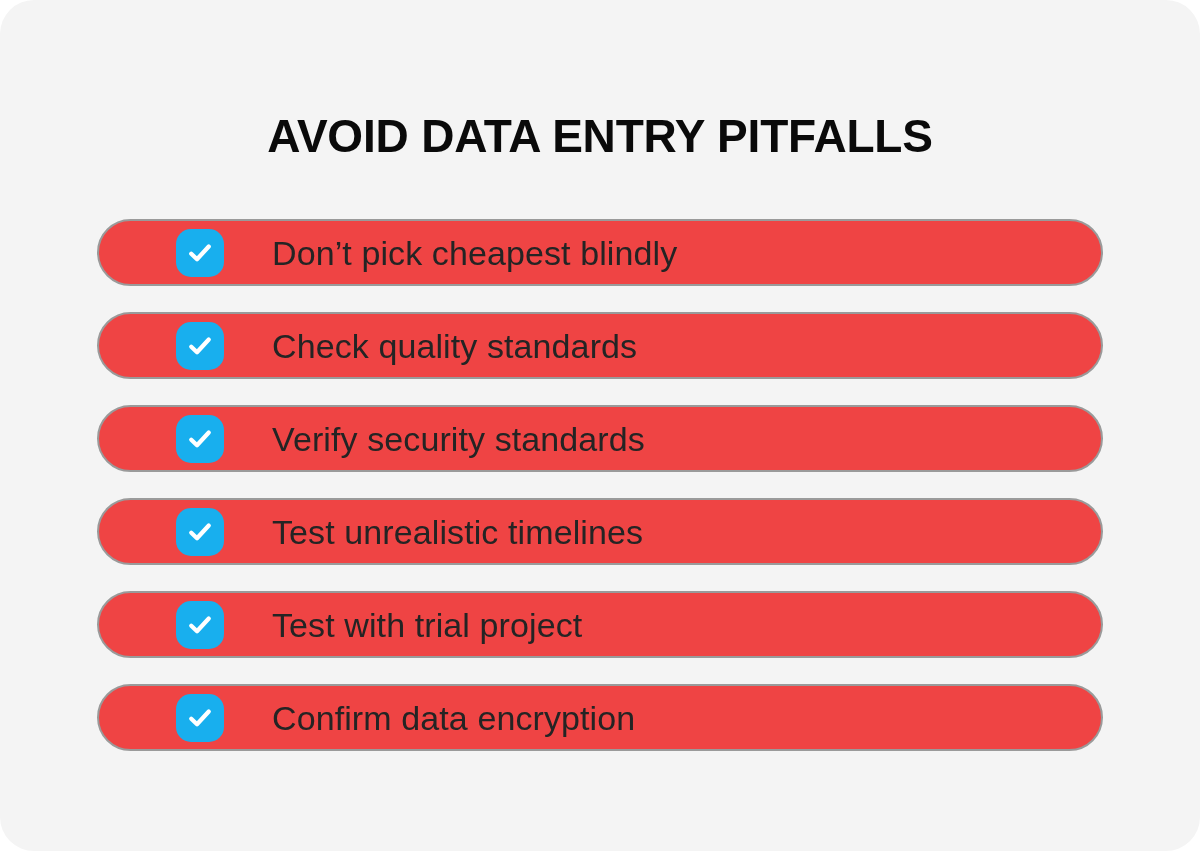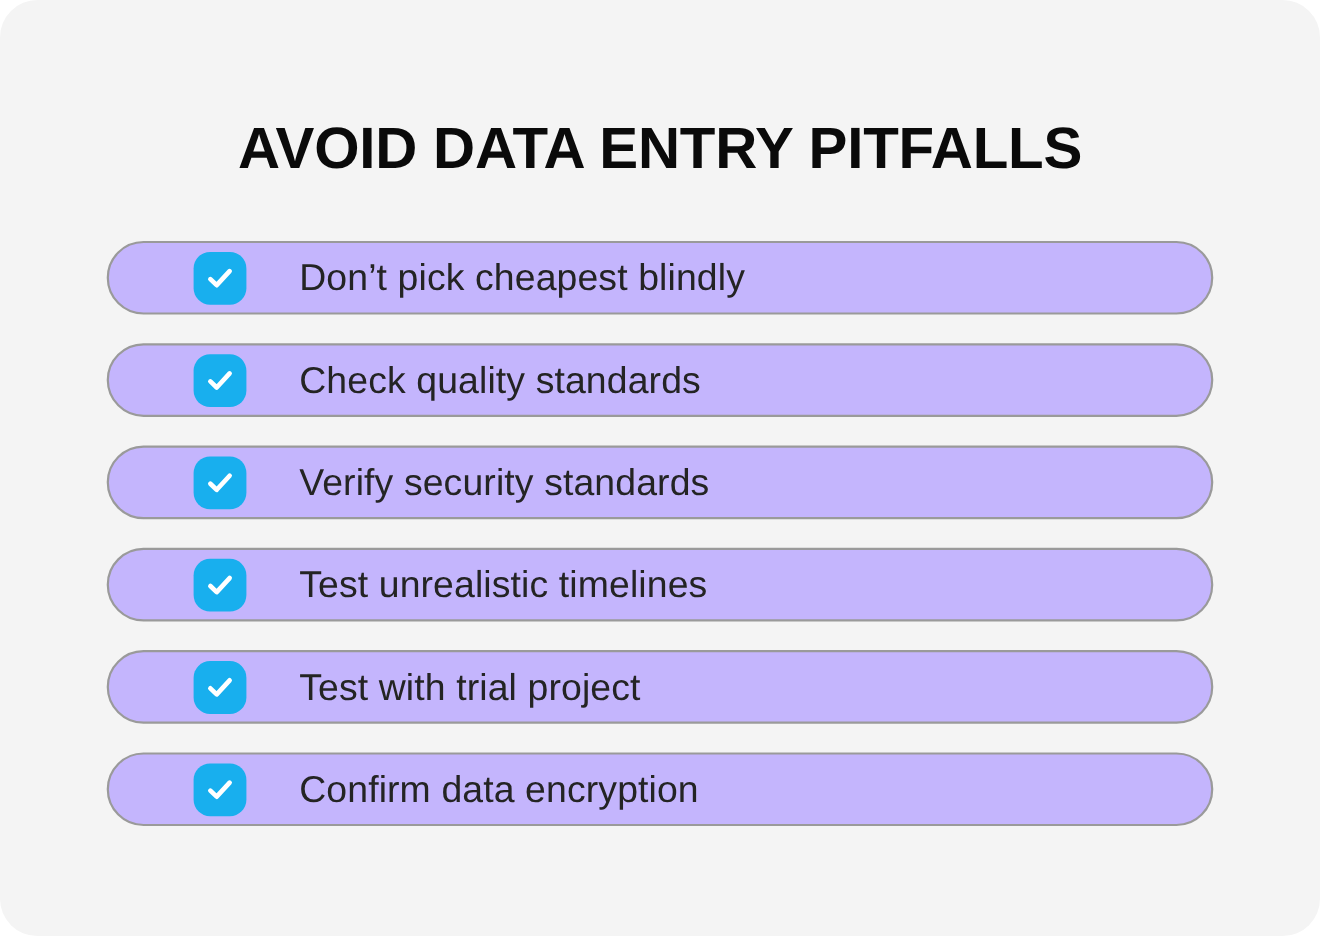--- a/index.html
+++ b/index.html
@@ -27,40 +27,40 @@
   }
 
   .title {
     position: absolute;
     left: 0;
     top: 104px;
     width: 1200px;
     text-align: center;
     font-family: "Liberation Sans", sans-serif;
     font-weight: bold;
-    font-size: 53px;
+    font-size: 46px;
     line-height: 64px;
     letter-spacing: -0.2px;
     color: #0a0a0a;
     white-space: nowrap;
   }
 
   .checklist {
     position: absolute;
     left: 97px;
     top: 219px;
     width: 1006px;
   }
 
   .row {
     position: relative;
     box-sizing: border-box;
     height: 67px;
     margin-bottom: 26px;
-    background: #c4b5fd;
+    background: #ef4444;
     border: 2px solid #9a9a9a;
     border-radius: 34px;
     display: flex;
     align-items: center;
   }
   .row:last-child {
     margin-bottom: 0;
   }
 
   .checkbox {

